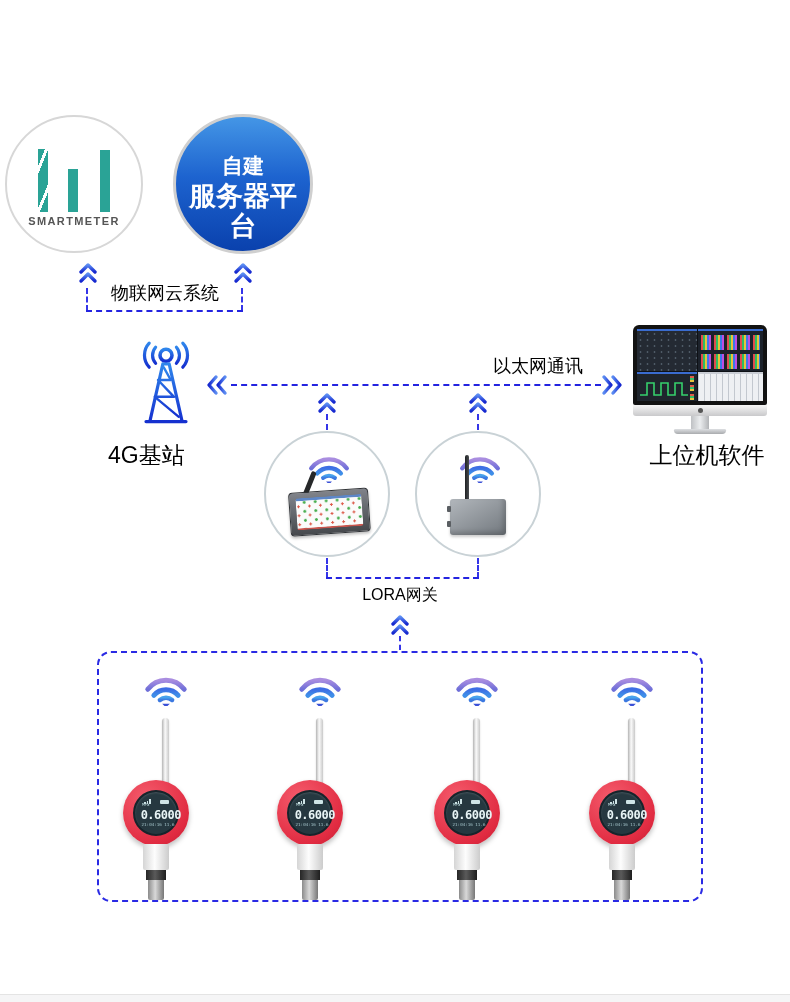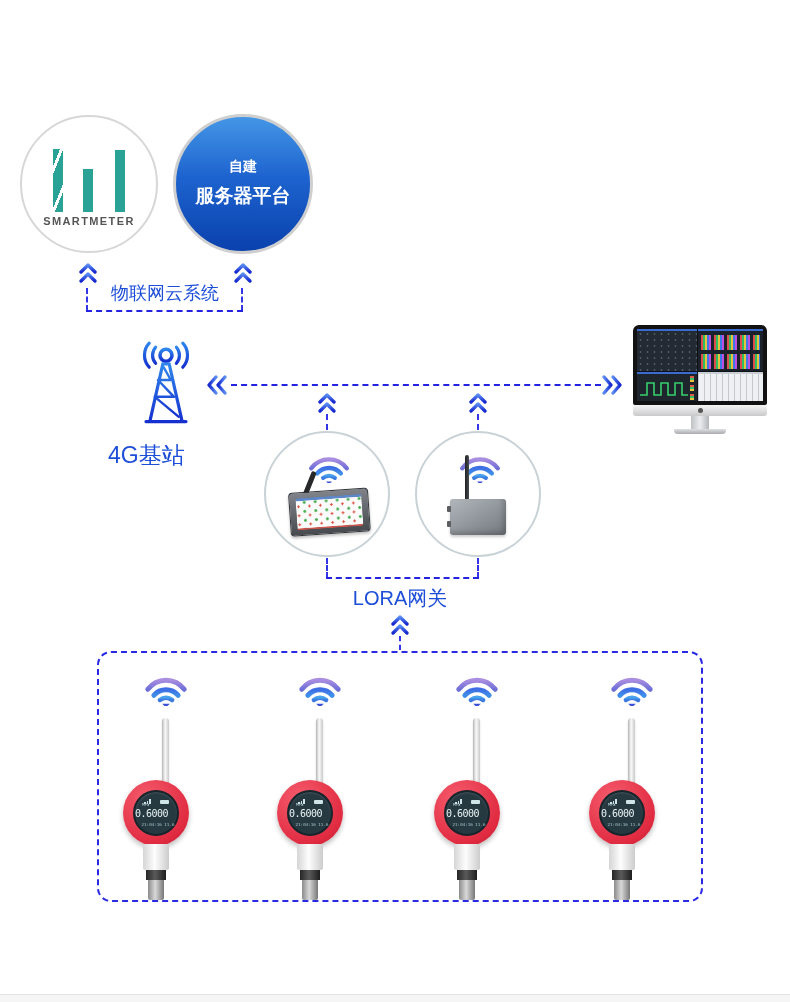--- a/index.html
+++ b/index.html
@@ -17,49 +17,49 @@
   .title-bar.left{left:6px;width:218px;}
   .title-bar.right{left:556px;width:228px;}
   .page-title{position:absolute;left:0;top:22px;width:790px;text-align:center;
     font-size:30px;font-weight:bold;color:#141414;letter-spacing:1px;}
 
   
   .footer-strip{position:absolute;left:0;top:994px;width:790px;height:8px;background:#f5f5f6;border-top:1px solid #e4e4e4;}
 
   
   .circle{position:absolute;border-radius:50%;}
-  .sm-circle{left:20px;top:115px;width:138px;height:138px;background:#fff;border:2px solid #d7d7d7;}
+  .sm-circle{left:5px;top:115px;width:138px;height:138px;background:#fff;border:2px solid #d7d7d7;}
   .sm-bars{position:absolute;left:30px;top:31px;width:74px;height:64px;}
   .sm-bar{position:absolute;bottom:0;width:10px;background:#2aa396;}
   .sm-bar.b1{left:1px;height:63px;
     background:linear-gradient(112deg,#2aa396 0 20%,#ffffff 20% 29%,#2aa396 29% 68%,#ffffff 68% 77%,#2aa396 77%);}
   .sm-bar.b2{left:31px;height:43px;}
   .sm-bar.b3{left:63px;height:62px;}
   .sm-brand{position:absolute;left:0;top:98px;width:134px;text-align:center;
     font-size:11px;font-weight:bold;color:#555;letter-spacing:1.4px;}
   .server-circle{left:173px;top:114px;width:140px;height:140px;
     background:linear-gradient(180deg,#4496e6 0%,#1d63cf 45%,#0a41ad 100%);
     border:3px solid #cfcfcf;}
   .server-text{position:absolute;left:0;top:34px;width:134px;text-align:center;color:#fff;font-weight:bold;}
-  .server-text .l1{font-size:14px;line-height:30px;}
-  .server-text .l2{font-size:19px;line-height:30px;}
+  .server-text .l1{font-size:21px;line-height:30px;}
+  .server-text .l2{font-size:27px;line-height:30px;}
 
   
   .dash-h{position:absolute;border-top:2px dashed var(--blue);}
   .dash-v{position:absolute;border-left:2px dashed #3535e8;}
   .chev{position:absolute;}
 
-  .conn-label{position:absolute;color:#1d4ed8;}
+  .conn-label{position:absolute;color:#000000;}
 
   
   .iot-label{left:99px;top:281px;width:132px;text-align:center;font-size:18px;}
   .eth-label{left:448px;top:354px;width:180px;text-align:center;font-size:18px;}
   .bs-label{left:108px;top:440px;width:120px;font-size:23px;}
   .pc-label{left:627px;top:440px;width:160px;text-align:center;font-size:23px;}
-  .gw-label{left:330px;top:585px;width:140px;text-align:center;font-size:20px;}
+  .gw-label{left:330px;top:585px;width:140px;text-align:center;font-size:16px;}
   .meters-label{left:0;top:916px;width:790px;text-align:center;font-size:25px;}
 
   
   .pc-screen{position:absolute;left:633px;top:325px;width:134px;height:80px;background:#121212;
     border-radius:6px 6px 2px 2px;padding:4px;}
   .pc-display{position:relative;width:126px;height:72px;background:#0e1116;overflow:hidden;}
   .pq{position:absolute;}
   .pq1{left:0;top:0;width:60px;height:42px;background:#242a33;
     background-image:radial-gradient(#4e5a66 1px,transparent 1.2px);background-size:7px 6px;
     border-top:2px solid #3a6cd0;}
@@ -116,21 +116,21 @@
     background:radial-gradient(circle at 34% 28%,#f55b6c,#e02a40 72%,#b81f33 100%);
     box-shadow:0 3px 5px rgba(0,0,0,.25);}
   .lcd{position:absolute;left:10px;top:10px;width:46px;height:46px;border-radius:50%;
     background:#263840;border:2px solid #16242b;box-shadow:inset 0 1px 2px rgba(255,255,255,.15);
     font-family:"DejaVu Sans Mono",monospace;color:#e8f4f5;}
   .lcd-sig{position:absolute;left:9px;top:7px;width:8px;height:5px;display:flex;align-items:flex-end;gap:1px;}
   .lcd-sig i{display:block;width:1.5px;background:#cfe4e6;}
   .lcd-sig .s1{height:2px;} .lcd-sig .s2{height:3.5px;} .lcd-sig .s3{height:5px;}
   .lcd-bat{position:absolute;right:8px;top:8px;width:9px;height:4px;background:#cfe4e6;border-radius:1px;}
   .lcd-unit{position:absolute;left:7px;top:11px;font-size:7px;transform:scale(.58);transform-origin:left top;color:#bcd8db;}
-  .lcd-read{position:absolute;left:0;top:16px;width:46px;text-align:left;font-size:10px;font-weight:normal;letter-spacing:-.5px;}
+  .lcd-read{position:absolute;left:0;top:16px;width:46px;text-align:right;font-size:12px;font-weight:bold;letter-spacing:-.5px;}
   .lcd-sub{position:absolute;left:-7px;top:30px;width:60px;text-align:center;font-size:7.5px;color:#a4c4c9;
     transform:scale(.56);transform-origin:center top;white-space:nowrap;}
   .meter .body{position:absolute;left:39px;top:176px;width:26px;height:26px;border-radius:2px;
     background:linear-gradient(90deg,#d5d5d5,#fdfdfd 45%,#cccccc);}
   .meter .collar{position:absolute;left:42px;top:202px;width:20px;height:10px;
     background:linear-gradient(90deg,#262626,#5a5a5a 45%,#1e1e1e);}
   .meter .fitting{position:absolute;left:44px;top:212px;width:16px;height:20px;
     background:linear-gradient(90deg,#8b8b8b,#d8d8d8 45%,#777);border-radius:0 0 2px 2px;}
 </style>
 </head>
@@ -214,20 +214,21 @@
 
   <svg class="chev" style="left:206px;top:374px" width="23" height="22" viewBox="0 0 23 22">
     <polyline points="10,3 3,11 10,19" fill="none" stroke="url(#gchevL)" stroke-width="3.4" stroke-linecap="round" stroke-linejoin="round"></polyline>
     <polyline points="19,3 12,11 19,19" fill="none" stroke="url(#gchevL)" stroke-width="3.4" stroke-linecap="round" stroke-linejoin="round"></polyline>
   </svg>
   <div class="dash-h" style="left:231px;top:384px;width:370px"></div>
   <svg class="chev" style="left:600px;top:374px" width="23" height="22" viewBox="0 0 23 22">
     <polyline points="4,3 11,11 4,19" fill="none" stroke="url(#gchevR)" stroke-width="3.4" stroke-linecap="round" stroke-linejoin="round"></polyline>
     <polyline points="13,3 20,11 13,19" fill="none" stroke="url(#gchevR)" stroke-width="3.4" stroke-linecap="round" stroke-linejoin="round"></polyline>
   </svg>
+  <div class="conn-label eth-label">以太网通讯</div>
 
   <div class="pc-screen">
     <div class="pc-display">
       <div class="pq pq1"></div>
       <div class="pq pq2">
         <div class="bars r1"></div>
           <div class="bars r2"></div>
       </div>
       <div class="pq pq3">
         <svg width="50" height="25" viewBox="0 0 50 25" style="position:absolute;left:3px;top:2px">
@@ -236,20 +237,21 @@
         <div class="pxcol"></div>
       </div>
       <div class="pq pq4"></div>
     </div>
   </div>
   <div class="pc-chin">
     <div class="apple-dot"></div>
   </div>
   <div class="pc-stand"></div>
   <div class="pc-base"></div>
+  <div class="conn-label pc-label">上位机软件</div>
 
   <svg class="chev" style="left:316px;top:393px" width="22" height="21" viewBox="0 0 22 21">
     <polyline points="4,9 11,2 18,9" fill="none" stroke="url(#gchev)" stroke-width="3.4" stroke-linecap="round" stroke-linejoin="round"></polyline>
     <polyline points="4,18 11,11 18,18" fill="none" stroke="url(#gchev)" stroke-width="3.4" stroke-linecap="round" stroke-linejoin="round"></polyline>
   </svg>
   <svg class="chev" style="left:467px;top:393px" width="22" height="21" viewBox="0 0 22 21">
     <polyline points="4,9 11,2 18,9" fill="none" stroke="url(#gchev)" stroke-width="3.4" stroke-linecap="round" stroke-linejoin="round"></polyline>
     <polyline points="4,18 11,11 18,18" fill="none" stroke="url(#gchev)" stroke-width="3.4" stroke-linecap="round" stroke-linejoin="round"></polyline>
   </svg>
   <div class="dash-v" style="left:326px;top:414px;height:16px"></div>

